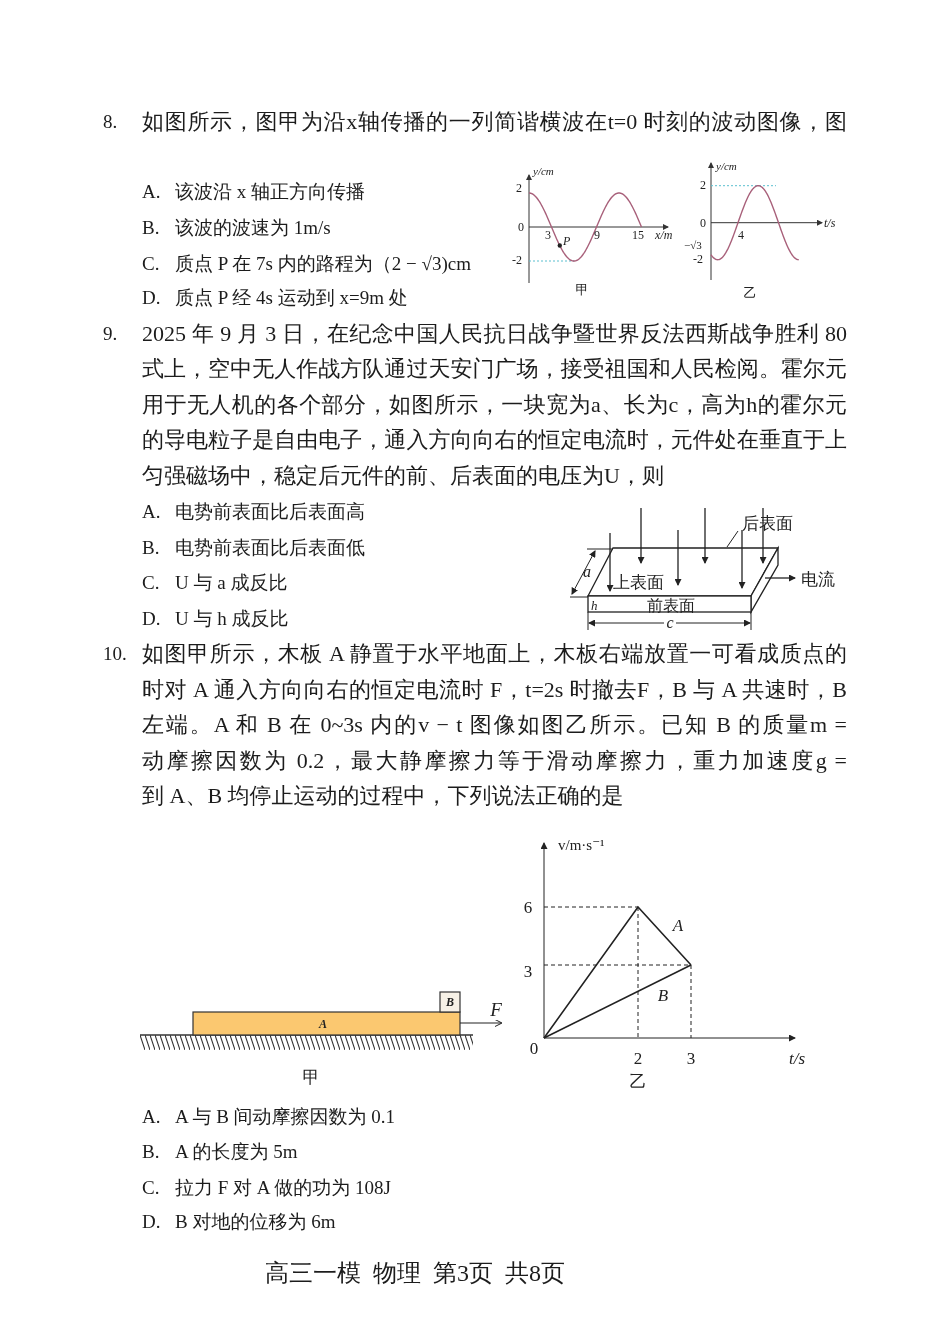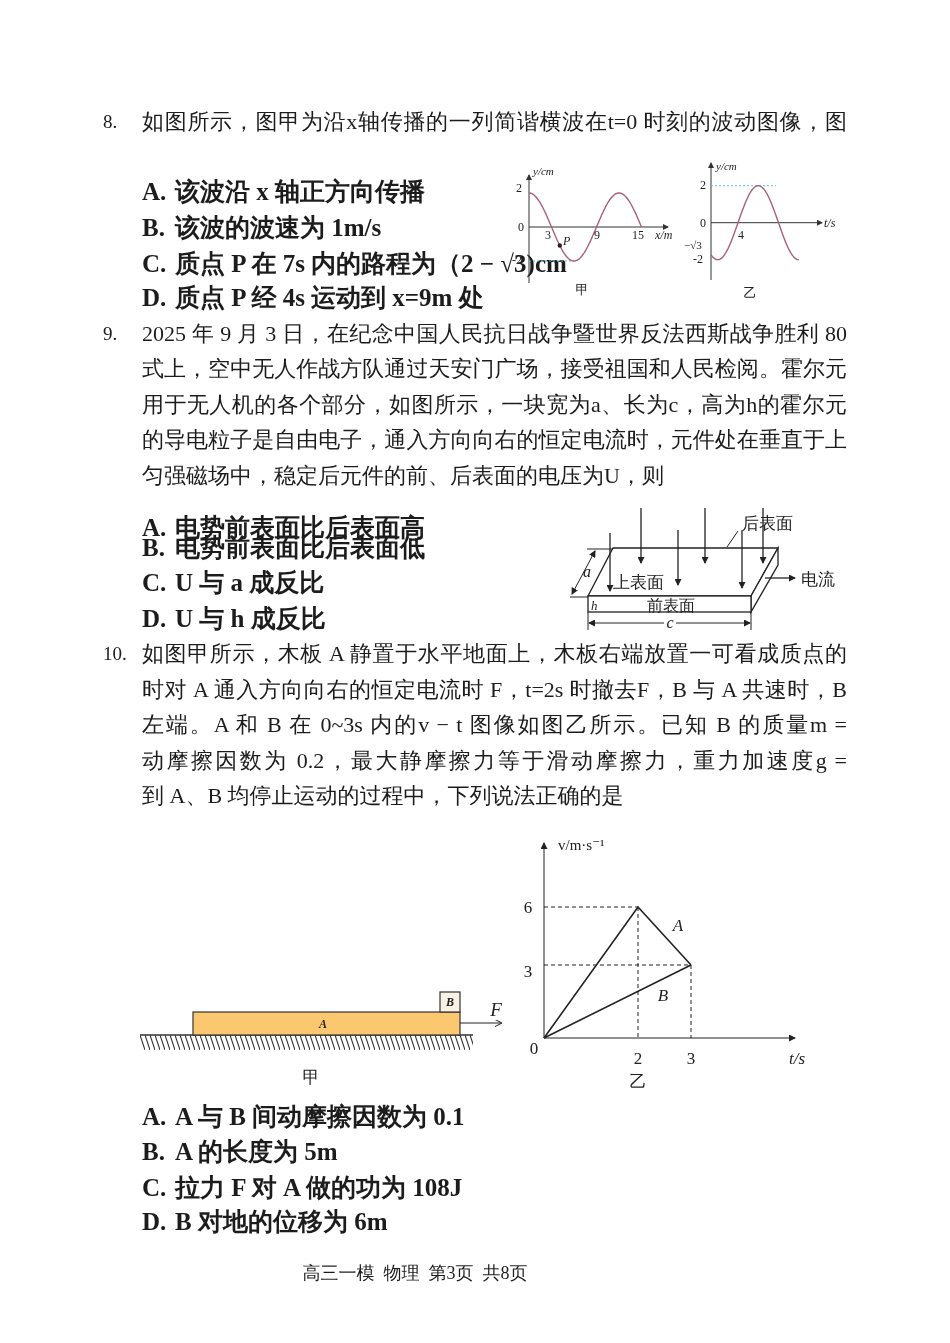--- a/index.html
+++ b/index.html
@@ -10,25 +10,25 @@
   }
   .ln {
     position: absolute; left: 142px; height: 24px; line-height: 24px;
     font-size: 22px; white-space: nowrap;
   }
   .full {
     width: 705px; white-space: normal; text-align: justify; text-align-last: justify;
     overflow: hidden;
   }
   .num { position: absolute; left: 103px; height: 24px; line-height: 24px; font-size: 19px; }
-  .opt { position: absolute; left: 142px; height: 24px; line-height: 24px; font-size: 25px; white-space: nowrap; font-weight: bold; }
+  .opt { position: absolute; left: 142px; height: 24px; line-height: 24px; font-size: 19px; white-space: nowrap; }
   .opt .lbl { display: inline-block; width: 33px; }
   .footer {
     position: absolute; left: 0; top: 1261px; width: 830px; text-align: center;
-    font-size: 18px; line-height: 24px; white-space: pre;
+    font-size: 24px; line-height: 24px; white-space: pre;
   }
   svg.fig { position: absolute; overflow: visible; }
   svg text { font-family: "Liberation Serif", "DejaVu Serif", serif; fill: #222; }
   .it { font-style: italic; }
 </style>
 </head>
 <body>
 
 <div id="page">
 
@@ -83,21 +83,21 @@
     <text x="750" y="297" font-size="13" text-anchor="middle">乙</text>
   </svg>
 
   <div class="num" style="top:322px">9.</div>
   <div class="ln full" style="top:322px">2025 年 9 月 3 日，在纪念中国人民抗日战争暨世界反法西斯战争胜利 80 周年的阅兵</div>
   <div class="ln full" style="top:357px">式上，空中无人作战方队通过天安门广场，接受祖国和人民检阅。霍尔元件已广泛应</div>
   <div class="ln full" style="top:393px">用于无人机的各个部分，如图所示，一块宽为a、长为c，高为h的霍尔元件，元件内</div>
   <div class="ln full" style="top:428px">的导电粒子是自由电子，通入方向向右的恒定电流时，元件处在垂直于上表面向下的</div>
   <div class="ln" style="top:464px">匀强磁场中，稳定后元件的前、后表面的电压为U，则</div>
 
-  <div class="opt" style="top:516px"><span class="lbl">A.</span><span>电势前表面比后表面高</span></div>
+  <div class="opt" style="top:500px"><span class="lbl">A.</span><span>电势前表面比后表面高</span></div>
   <div class="opt" style="top:536px"><span class="lbl">B.</span><span>电势前表面比后表面低</span></div>
   <div class="opt" style="top:571px"><span class="lbl">C.</span><span>U 与 a 成反比</span></div>
   <div class="opt" style="top:607px"><span class="lbl">D.</span><span>U 与 h 成反比</span></div>
 
   <svg class="fig" style="left:565px;top:500px;width:285px;height:135px" viewBox="565 500 285 135">
     <defs>
       <marker id="ah3" markerWidth="7" markerHeight="7" refX="6" refY="3.5" orient="auto" markerUnits="userSpaceOnUse">
         <path d="M0,0 L7,3.5 L0,7 Z" fill="#222"></path>
       </marker>
       <marker id="ah3s" markerWidth="7" markerHeight="7" refX="1" refY="3.5" orient="auto" markerUnits="userSpaceOnUse">

